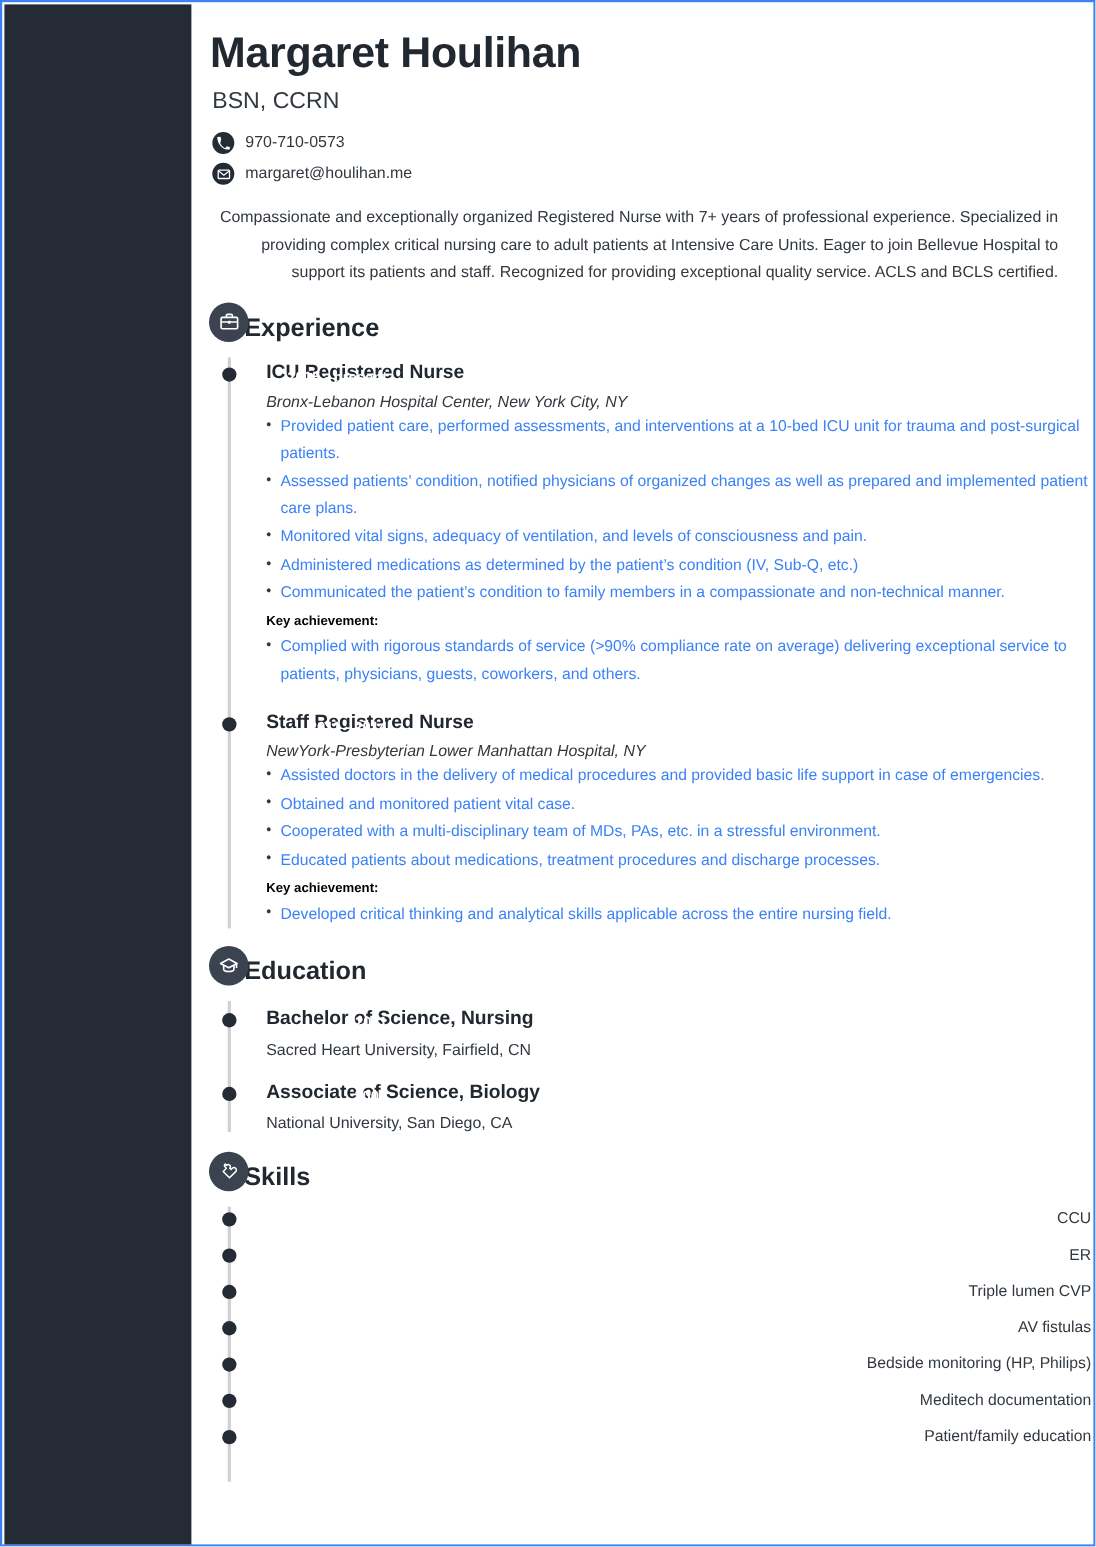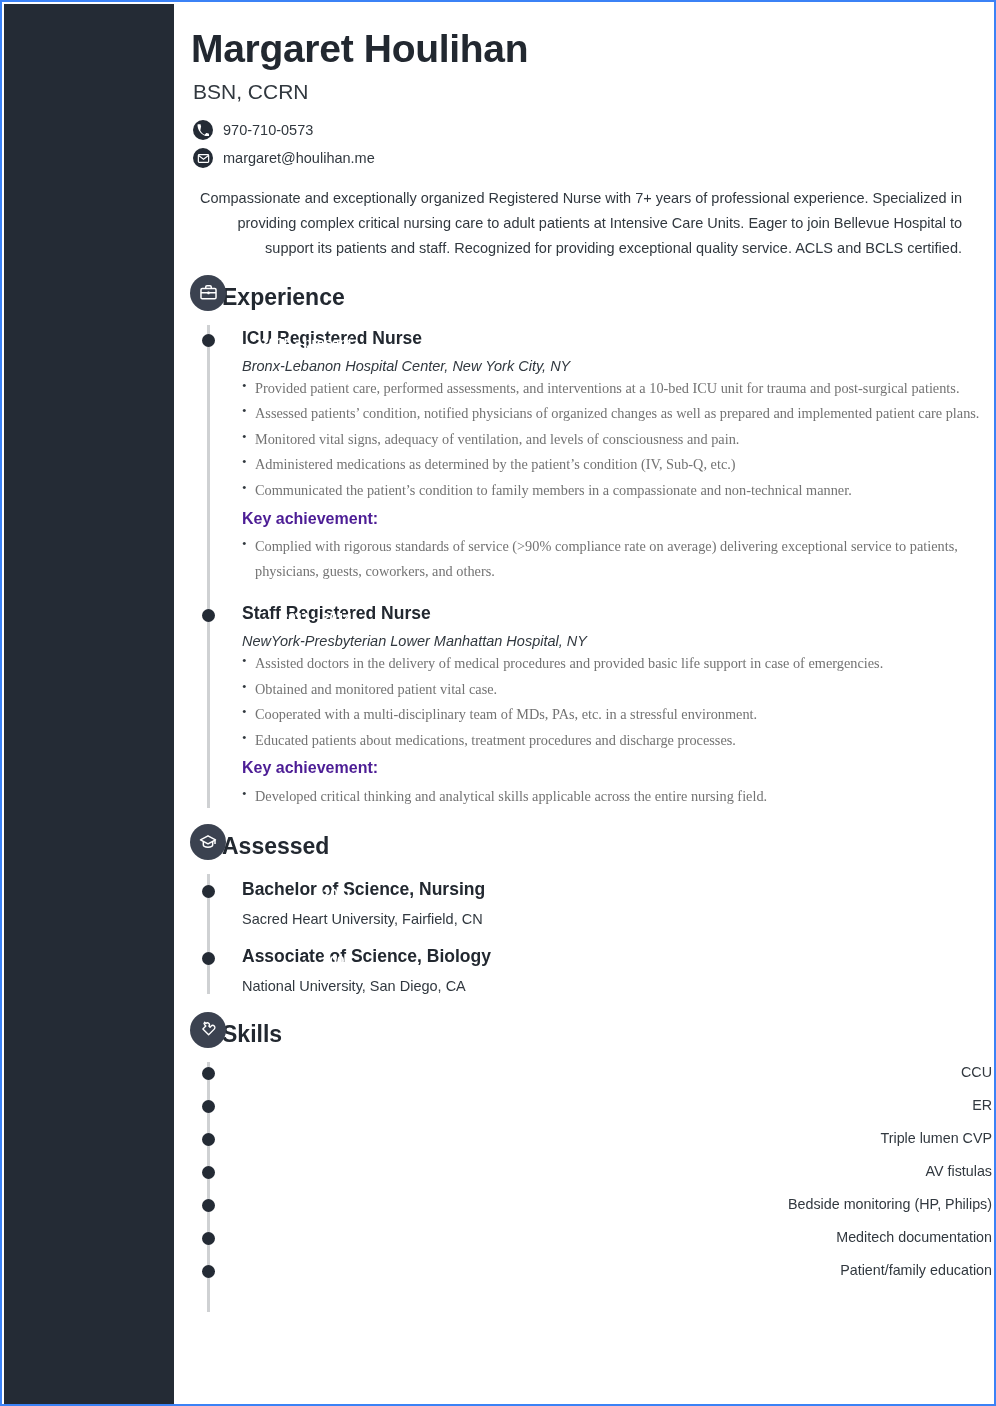--- a/index.html
+++ b/index.html
@@ -160,37 +160,36 @@
   }
   ul.bullets {
     list-style: none;
     margin: 2px 0 0 0;
     padding: 0;
   }
   ul.bullets li {
     position: relative;
     font-size: 14.3px;
     line-height: 1.72;
-    color: #737373;
+    color: #3b82f6;
     padding-left: 13px;
     margin-bottom: 1px;
-    font-family: Liberation Serif, serif;
   }
   ul.bullets li:before {
     content: "\2022";
     position: absolute;
     left: 0;
     top: -1px;
     color: #31383f;
     font-size: 13px;
   }
   .key-ach {
-    font-size: 16px;
-    font-weight: bold;
-    color: #4c1d95;
+    font-size: 12px;
+    font-weight: bold;
+    color: #000000;
     margin: 2px 0 1px 0;
     line-height: 1.72;
   }
 
   
   .date-label {
     position: absolute;
     left: 16px;
     width: 162px;
     text-align: right;
@@ -315,21 +314,21 @@
       <div class="rail" style="top:50px; bottom:0;"></div>
 
       <div class="section-head" style="margin-top:16px;">
         <span class="section-badge">
           <svg width="20" height="20" viewBox="0 0 24 24" fill="none" stroke="#ffffff" stroke-width="1.8" stroke-linejoin="round">
             <path d="M12 4.6L3 9.4l9 4.8 9-4.8-9-4.8z"></path>
             <path d="M6.4 11.3v4.4c0 1.3 2.5 2.5 5.6 2.5s5.6-1.2 5.6-2.5v-4.4"></path>
             <path d="M20.4 9.8v4.6"></path>
           </svg>
         </span>
-        <span class="section-title">Assessed</span>
+        <span class="section-title">Education</span>
       </div>
 
       <div class="entry" style="padding-top:10px;">
         <span class="date-label" style="top:18px;">2011</span>
         <span class="entry-dot" style="top:17px;"></span>
         <div class="entry-title">Bachelor of Science, Nursing</div>
         <div class="entry-sub" style="font-style:normal; margin-top:10px;">Sacred Heart University, Fairfield, CN</div>
       </div>
 
       <div class="entry" style="padding-top:16px;">

